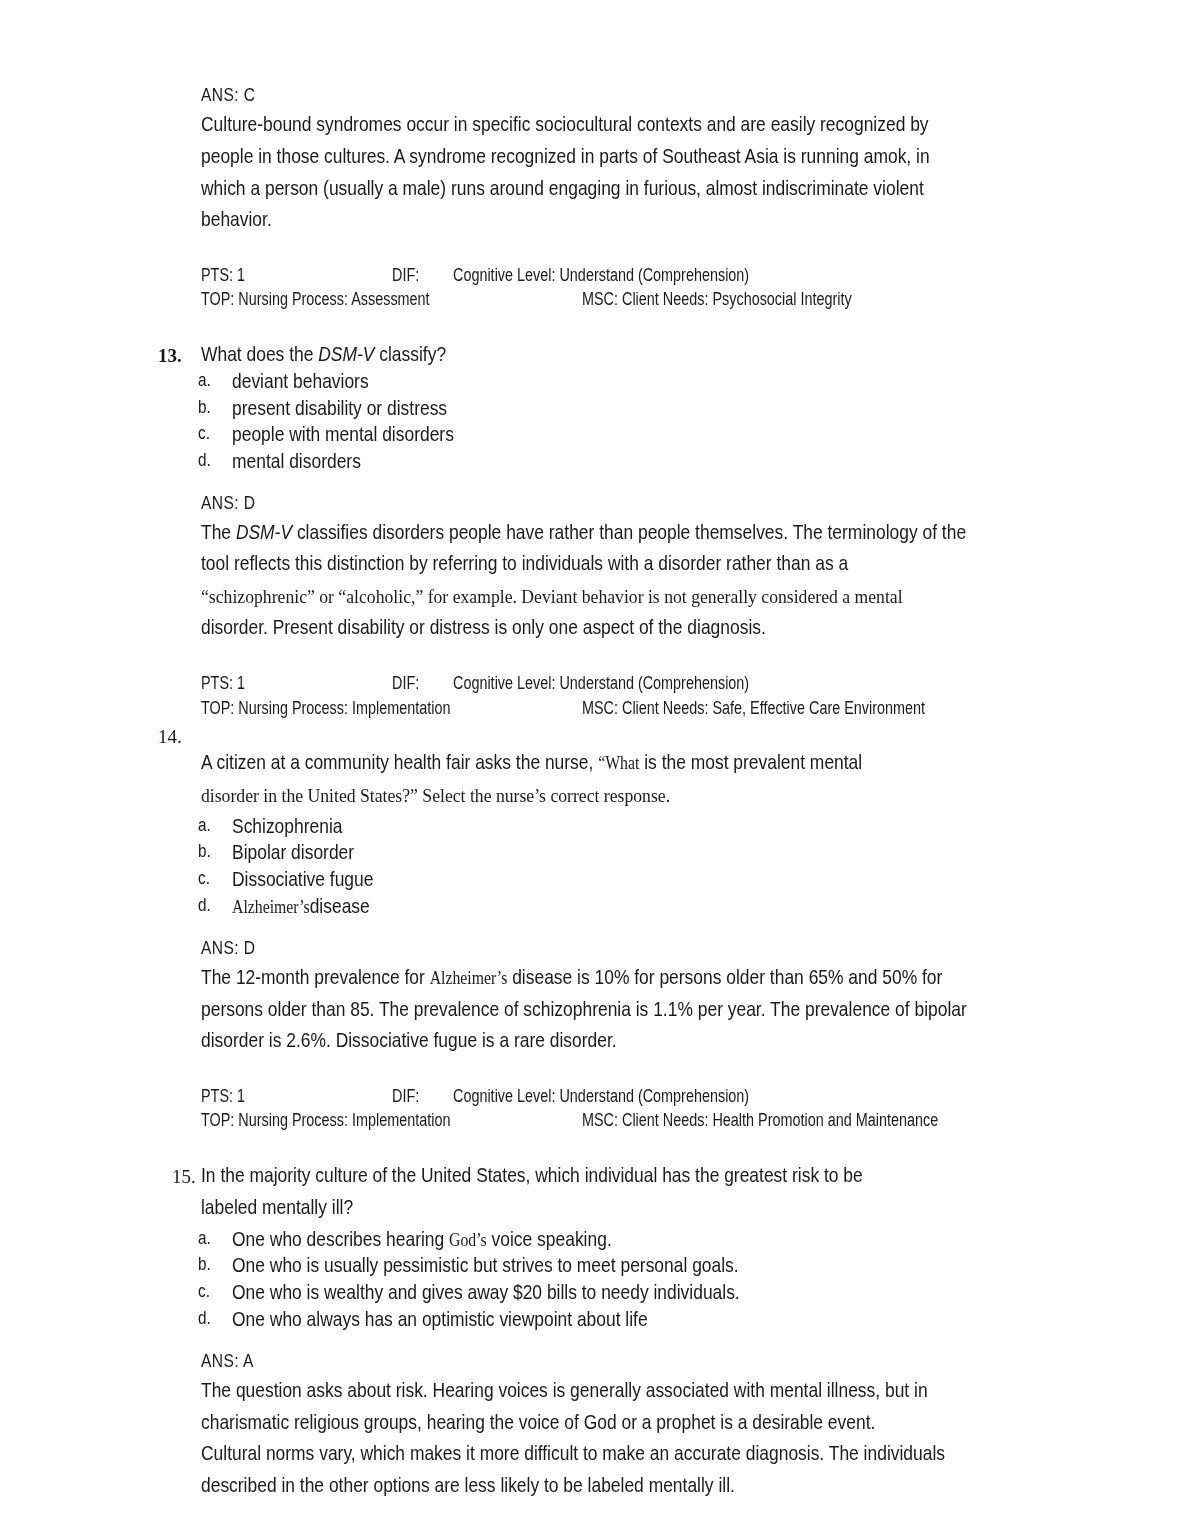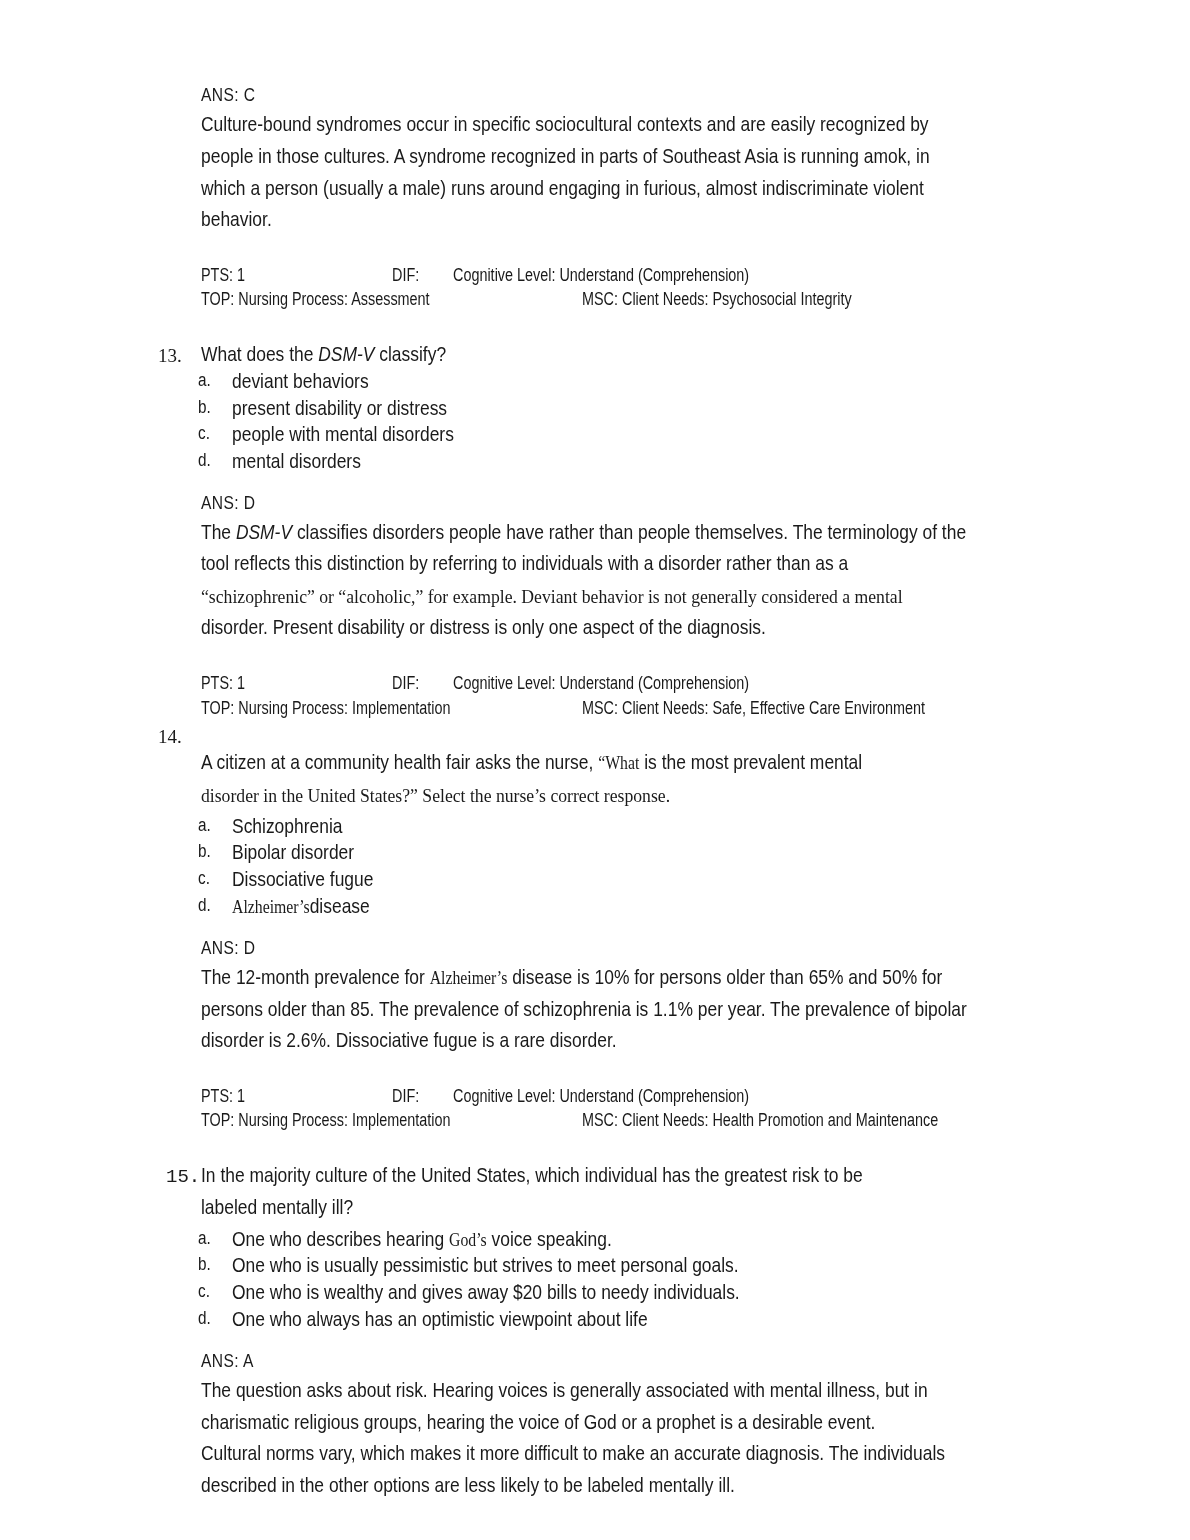--- a/index.html
+++ b/index.html
@@ -39,21 +39,21 @@
     <div class="abs body-line sans" style="left:201px; top:207px;">behavior.</div>
 
     <div class="abs meta-line sans" style="left:201px; top:265px;">PTS:   1</div>
     <div class="abs meta-line sans" style="left:392px; top:265px;">DIF:</div>
     <div class="abs meta-line sans" style="left:453px; top:265px;">Cognitive Level: Understand (Comprehension)</div>
     <div class="abs meta-line sans" style="left:201px; top:289px;">TOP:   Nursing Process: Assessment</div>
     <div class="abs meta-line sans" style="left:582px; top:289px;">MSC:  Client Needs: Psychosocial Integrity</div>
   </section>
 
   <section>
-    <div class="abs q-num" style="left:158px; top:345px;">13.</div>
+    <div class="abs q-num" style="left:158px; top:345px;font-weight:bold;">13.</div>
     <div class="abs q-line sans" style="left:201px; top:342px;">
       <span>What does the </span><em>DSM-V</em><span> classify?</span>
     </div>
 
     <div class="abs opt-letter sans" style="left:198px; top:370px;">a.</div>
     <div class="abs opt-text sans" style="left:232px; top:369px;">deviant behaviors</div>
     <div class="abs opt-letter sans" style="left:198px; top:397px;">b.</div>
     <div class="abs opt-text sans" style="left:232px; top:396px;">present disability or distress</div>
     <div class="abs opt-letter sans" style="left:198px; top:423px;">c.</div>
     <div class="abs opt-text sans" style="left:232px; top:422px;">people with mental disorders</div>
@@ -101,21 +101,21 @@
     <div class="abs body-line sans" style="left:201px; top:1028px;">disorder is 2.6%. Dissociative fugue is a rare disorder.</div>
 
     <div class="abs meta-line sans" style="left:201px; top:1086px;">PTS:   1</div>
     <div class="abs meta-line sans" style="left:392px; top:1086px;">DIF:</div>
     <div class="abs meta-line sans" style="left:453px; top:1086px;">Cognitive Level: Understand (Comprehension)</div>
     <div class="abs meta-line sans" style="left:201px; top:1110px;">TOP:   Nursing Process: Implementation</div>
     <div class="abs meta-line sans" style="left:582px; top:1110px;">MSC:  Client Needs: Health Promotion and Maintenance</div>
   </section>
 
   <section>
-    <div class="abs q-num" style="left:166px; top:1166px;font-family:Liberation Mono, monospace;">15.</div>
+    <div class="abs q-num" style="left:172px; top:1166px;">15.</div>
     <div class="abs q-line sans" style="left:201px; top:1163px;">In the majority culture of the United States, which individual has the greatest risk to be</div>
     <div class="abs q-line sans" style="left:201px; top:1195px;">labeled mentally ill?</div>
 
     <div class="abs opt-letter sans" style="left:198px; top:1228px;">a.</div>
     <div class="abs opt-text sans" style="left:232px; top:1227px;">
       <span>One who describes hearing </span><span class="serif-run">God’s</span><span> voice speaking.</span>
     </div>
     <div class="abs opt-letter sans" style="left:198px; top:1254px;">b.</div>
     <div class="abs opt-text sans" style="left:232px; top:1253px;">One who is usually pessimistic but strives to meet personal goals.</div>
     <div class="abs opt-letter sans" style="left:198px; top:1281px;">c.</div>

